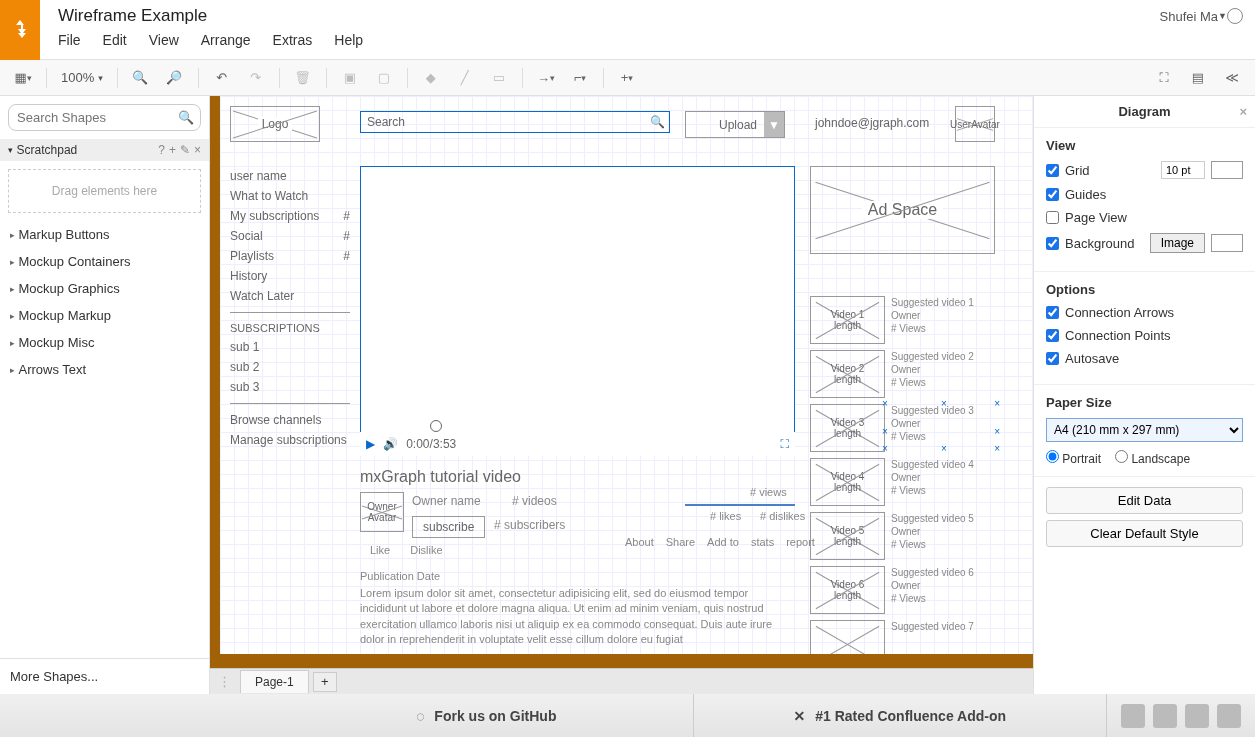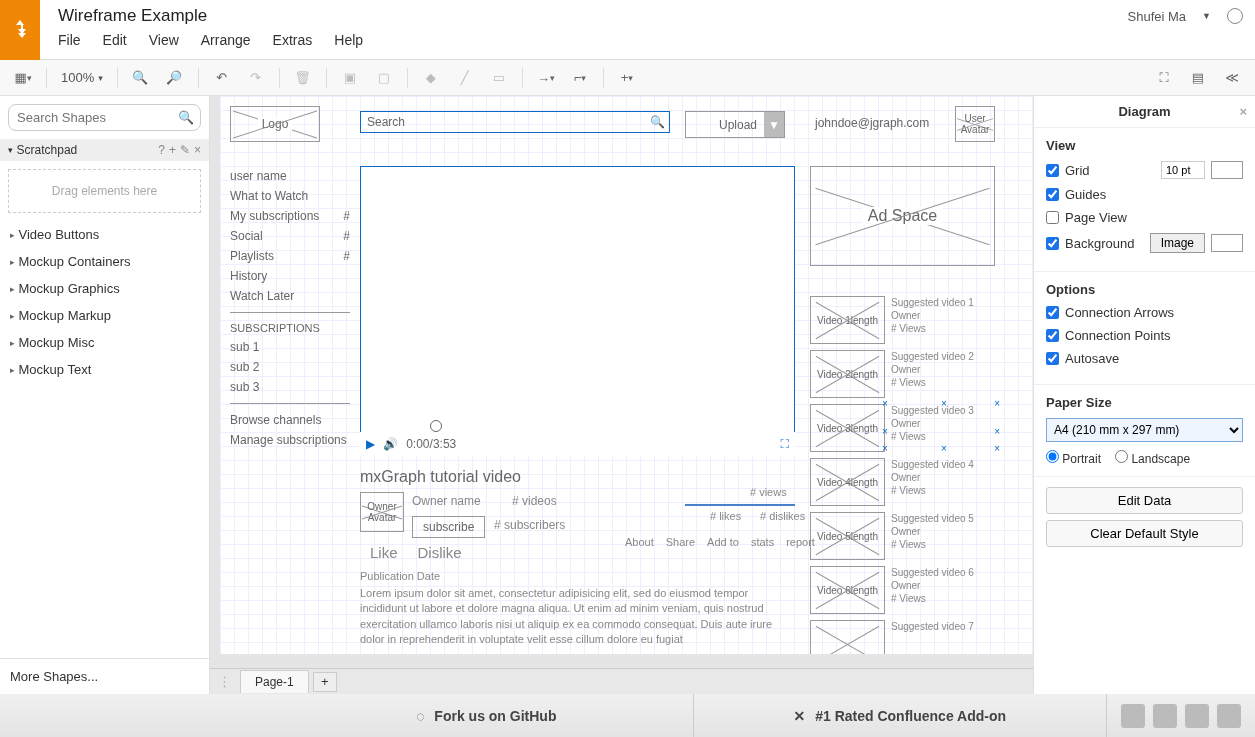--- a/index.html
+++ b/index.html
@@ -6,21 +6,21 @@
 body { width: 1255px; height: 737px; background: #fff; overflow: hidden; font-size: 13px; color: #333; }
 
 
 .header { display: flex; align-items: flex-start; height: 60px; border-bottom: 1px solid #e0e0e0; }
 .logo-box { width: 40px; height: 60px; background: #f08705; display: flex; align-items: center; justify-content: center; }
 .logo-box svg { width: 24px; height: 24px; }
 .header-main { flex: 1; padding: 6px 18px 0; }
 .doc-title { font-size: 17px; font-weight: 400; color: #222; }
 .menubar { display: flex; gap: 22px; margin-top: 6px; font-size: 14px; }
 .menubar span { cursor: pointer; }
-.header-right { display: flex; align-items: center; gap: 16px; padding: 8px 12px; font-size: 13px; color: #555; }
+.header-right { display: flex; align-items: center; gap: 0; padding: 8px 12px; font-size: 13px; color: #555; }
 .globe-icon { width: 16px; height: 16px; border: 1px solid #888; border-radius: 50%; display: inline-block; }
 
 
 .toolbar { height: 36px; background: #f8f8f8; border-bottom: 1px solid #e0e0e0; display: flex; align-items: center; padding: 0 8px; gap: 4px; }
 .tb-btn { width: 30px; height: 26px; display: flex; align-items: center; justify-content: center; color: #666; cursor: pointer; border-radius: 2px; }
 .tb-sep { width: 1px; height: 20px; background: #ddd; margin: 0 4px; }
 .zoom-sel { display: flex; align-items: center; gap: 4px; padding: 0 6px; font-size: 13px; color: #555; }
 .toolbar-right { margin-left: auto; display: flex; gap: 4px; }
 
 
@@ -30,59 +30,59 @@
 .search-shapes input { width: 100%; padding: 5px 24px 5px 8px; border: 1px solid #ccc; border-radius: 8px; font-size: 13px; }
 .search-shapes .sicon { position: absolute; right: 6px; top: 6px; color: #888; }
 .scratchpad-hdr { background: #eee; padding: 4px 8px; font-size: 12px; display: flex; align-items: center; }
 .scratchpad-hdr .sp-actions { margin-left: auto; display: flex; gap: 4px; color: #888; }
 .drag-here { margin: 8px; border: 1px dashed #ccc; padding: 14px 0; text-align: center; color: #aaa; font-size: 12px; }
 .shape-cats { flex: 1; overflow: auto; }
 .shape-cat { padding: 6px 10px; font-size: 13px; cursor: pointer; display: flex; align-items: center; gap: 4px; }
 .shape-cat::before { content: "▸"; font-size: 9px; color: #666; }
 .more-shapes { padding: 10px; border-top: 1px solid #e0e0e0; font-size: 13px; cursor: pointer; }
 
-.canvas-wrap { flex: 1; background: #e5e5e5; position: relative; overflow: hidden; }
+.canvas-wrap { flex: 1; background: #a16207; position: relative; overflow: hidden; }
 .canvas { position: absolute; left: 10px; top: 0; right: 0; bottom: 40px; background: #fff; background-image: linear-gradient(#eef 1px, transparent 1px), linear-gradient(90deg, #eef 1px, transparent 1px); background-size: 14px 14px; overflow: hidden; }
 
 .wf-page { position: absolute; left: 10px; top: 10px; width: 790px; }
 .wf { position: absolute; border: 1px solid #999; color: #666; font-size: 12px; display: flex; align-items: center; justify-content: center; }
 .wf-x::before, .wf-x::after { content: ""; position: absolute; left: 0; right: 0; top: 50%; border-top: 1px solid #999; }
 .wf-x::before { transform: rotate(18deg); }
 .wf-x::after { transform: rotate(-18deg); }
 .wf-logo { left: 0; top: 0; width: 90px; height: 36px; }
 .wf-search { left: 130px; top: 5px; width: 310px; height: 22px; border: 1px solid #0a68c9; justify-content: flex-start; padding-left: 6px; }
 .wf-search-icon { position: absolute; right: 4px; color: #0a68c9; }
 .wf-upload { left: 455px; top: 5px; width: 100px; height: 27px; justify-content: center; padding-left: 6px; }
 .wf-upload-dd { position: absolute; right: 0; width: 20px; height: 100%; background: #bbb; display: flex; align-items: center; justify-content: center; color: #fff; }
 .wf-email { position: absolute; left: 585px; top: 10px; font-size: 12px; color: #666; }
-.wf-avatar { left: 725px; top: 0; width: 40px; height: 36px; flex-direction: column; font-size: 10px; line-height: 1.1; text-align: center; }
+.wf-avatar { left: 725px; top: 0; width: 40px; height: 36px; flex-direction: row; font-size: 10px; line-height: 1.1; text-align: center; }
 
 .wf-sidenav { position: absolute; left: 0; top: 60px; width: 120px; font-size: 12px; color: #666; }
 .wf-sidenav div { padding: 3px 0; display: flex; justify-content: space-between; }
 .wf-sidenav hr { border: none; border-top: 1px solid #999; margin: 6px 0; }
 .wf-sidenav .shead { font-size: 11px; }
 
 .wf-video { left: 130px; top: 60px; width: 435px; height: 290px; border: 1.5px solid #0a68c9; background: #fff; }
 .wf-vctrl { position: absolute; left: 130px; top: 326px; width: 435px; height: 24px; display: flex; align-items: center; gap: 8px; background: #fff; padding: 0 6px; font-size: 12px; color: #666; }
 .wf-vctrl .play { color: #0a68c9; }
 .wf-vtitle { position: absolute; left: 130px; top: 362px; font-size: 16px; color: #666; }
 .wf-owner-av { left: 130px; top: 386px; width: 44px; height: 40px; flex-direction: column; font-size: 10px; line-height: 1.1; }
 .wf-subbtn { position: absolute; left: 182px; top: 410px; border: 1px solid #999; padding: 3px 10px; font-size: 12px; color: #666; }
 .wf-views { position: absolute; left: 520px; top: 380px; font-size: 11px; color: #888; }
 .wf-bar { position: absolute; left: 455px; top: 398px; width: 110px; height: 2px; background: #4a7fc9; }
 .wf-likes { position: absolute; left: 480px; top: 404px; font-size: 11px; color: #888; }
 .wf-dislikes { position: absolute; left: 530px; top: 404px; font-size: 11px; color: #888; }
 .wf-actions { position: absolute; left: 395px; top: 430px; font-size: 11px; color: #888; display: flex; gap: 12px; }
-.wf-like-row { position: absolute; left: 140px; top: 438px; font-size: 15px; color: #888; display: flex; gap: 20px; align-items: flex-end; }
+.wf-like-row { position: absolute; left: 140px; top: 438px; font-size: 11px; color: #888; display: flex; gap: 20px; align-items: flex-end; }
 .wf-pubdate { position: absolute; left: 130px; top: 464px; font-size: 11px; color: #888; }
 .wf-lorem { position: absolute; left: 130px; top: 480px; width: 435px; font-size: 11px; color: #888; line-height: 1.4; }
 
-.wf-ad { left: 580px; top: 60px; width: 185px; height: 100px; font-size: 16px; }
+.wf-ad { left: 580px; top: 60px; width: 185px; height: 88px; font-size: 16px; }
 .wf-sugg { position: absolute; left: 580px; width: 185px; height: 48px; display: flex; }
-.wf-sugg-thumb { width: 75px; height: 48px; border: 1px solid #999; position: relative; display: flex; flex-direction: row; align-items: center; justify-content: center; font-size: 10px; color: #666; }
+.wf-sugg-thumb { width: 75px; height: 48px; border: 1px solid #999; position: relative; display: flex; flex-direction: column; align-items: center; justify-content: center; font-size: 10px; color: #666; }
 .wf-sugg-thumb.wf-x::before { transform: rotate(30deg); }
 .wf-sugg-thumb.wf-x::after { transform: rotate(-30deg); }
 .wf-sugg-info { flex: 1; padding-left: 6px; font-size: 10px; color: #888; line-height: 1.3; }
 .wf-sel-handles { position: absolute; pointer-events: none; }
 .wf-sel-handles span { position: absolute; color: #0a68c9; font-size: 10px; }
 
 .page-tabs { position: absolute; left: 0; right: 0; bottom: 0; height: 26px; background: #e8e8e8; display: flex; align-items: center; border-top: 1px solid #ccc; }
 .page-tab { background: #f8f8f8; border: 1px solid #ccc; border-bottom: none; padding: 4px 14px; font-size: 12px; margin-left: 30px; }
 .page-tab-drag { position: absolute; left: 8px; color: #aaa; }
 .page-add { width: 24px; height: 20px; border: 1px solid #ccc; background: #eee; display: flex; align-items: center; justify-content: center; margin-left: 4px; cursor: pointer; }
@@ -183,26 +183,26 @@
       <span>Scratchpad</span>
       <div class="sp-actions">
         <span>?</span>
         <span>+</span>
         <span>✎</span>
         <span>×</span>
       </div>
     </div>
     <div class="drag-here">Drag elements here</div>
     <div class="shape-cats">
-      <div class="shape-cat">Video Buttons</div>
+      <div class="shape-cat">Markup Buttons</div>
       <div class="shape-cat">Mockup Containers</div>
       <div class="shape-cat">Mockup Graphics</div>
       <div class="shape-cat">Mockup Markup</div>
       <div class="shape-cat">Mockup Misc</div>
-      <div class="shape-cat">Mockup Text</div>
+      <div class="shape-cat">Arrows Text</div>
     </div>
     <div class="more-shapes">More Shapes...</div>
   </div>
 
   <div class="canvas-wrap">
     <div class="canvas">
       <div class="wf-page">
         <div class="wf wf-x wf-logo">
             <span style="position:relative;background:#fff;padding:0 4px">Logo</span>
           </div>

